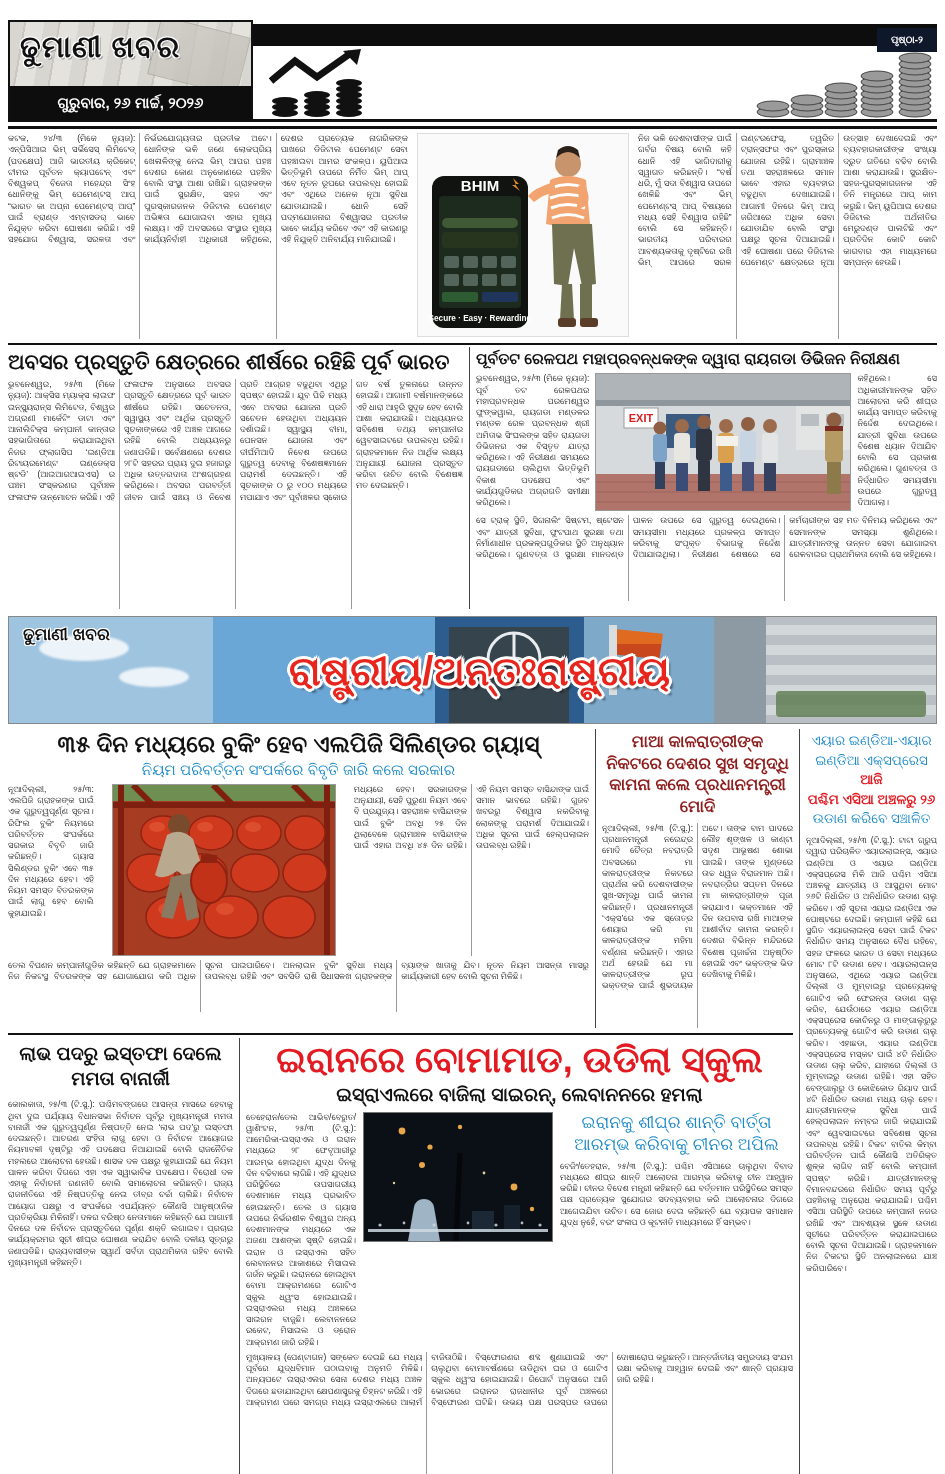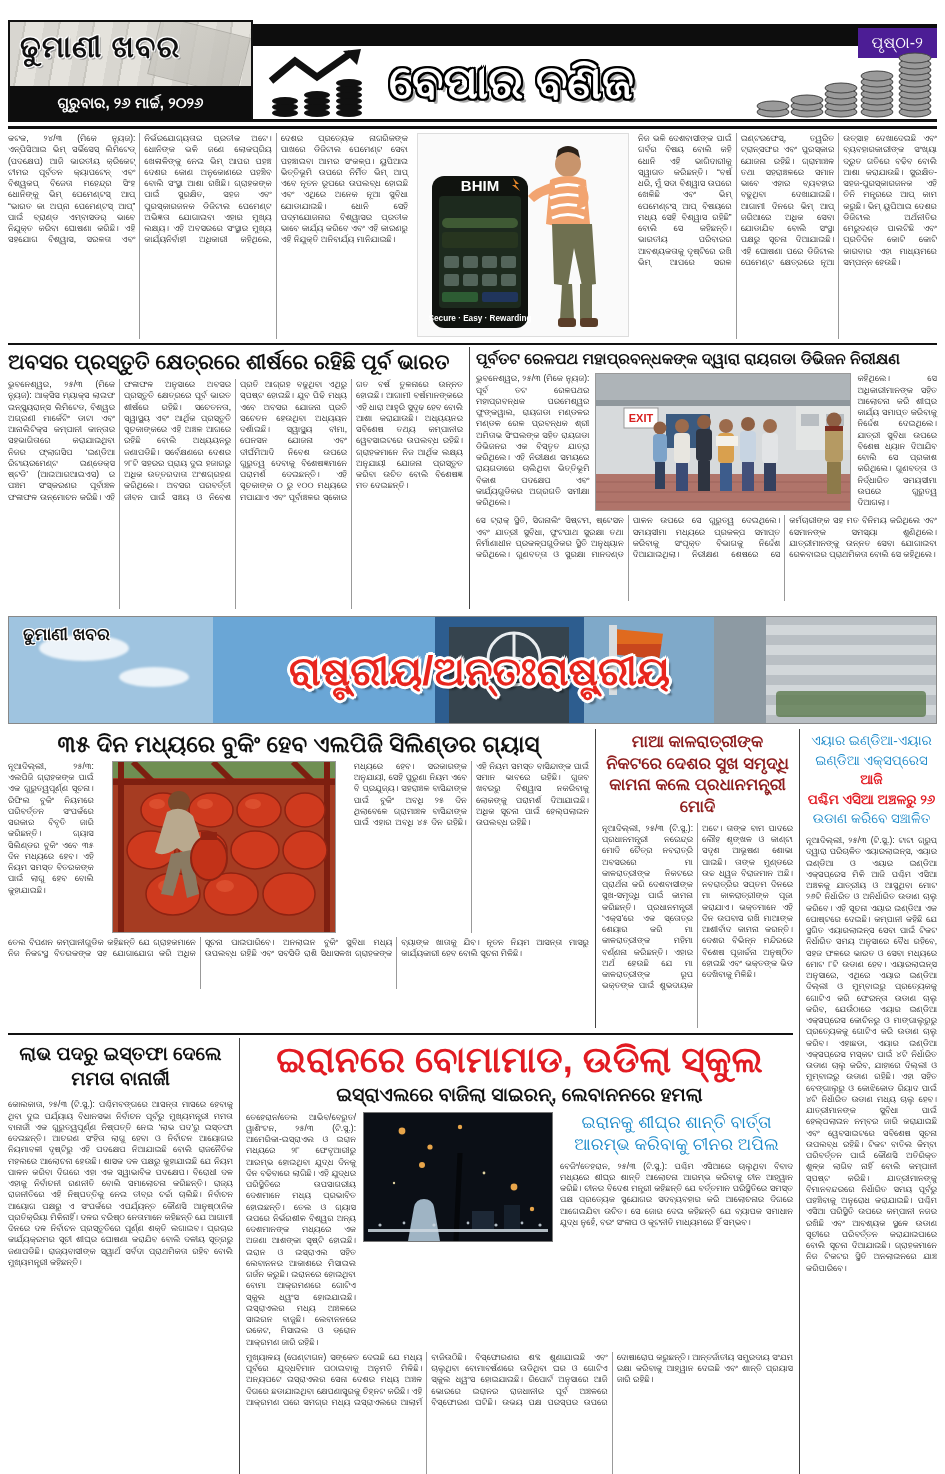--- a/index.html
+++ b/index.html
@@ -12,21 +12,21 @@
   .masthead-box { width:245px; height:102px; border:2px solid #111; position:relative; flex:0 0 auto;
      background:
        repeating-linear-gradient(100deg,#d8d6d0 0 14px,#c9c7c0 14px 16px,#e4e2dc 16px 34px),
        #dcdad4; overflow:hidden; }
   .masthead-note { position:absolute; right:6px; top:4px; width:92px; height:60px; background:linear-gradient(135deg,#cfcdc6,#bdbbb4); border:1px solid #a9a7a0; transform:rotate(14deg); opacity:.8; }
   .masthead-title { position:absolute; left:10px; top:8px; font-size:30px; font-weight:bold; color:#111;
      text-shadow:-1px -1px 0 #fff,1px -1px 0 #fff,-1px 1px 0 #fff,1px 1px 0 #fff,2px 2px 0 #999; letter-spacing:1px; }
   .masthead-datebar { position:absolute; left:0; right:0; bottom:0; height:34px; background:#0d0d0d; color:#fff; display:flex; align-items:center; justify-content:center; font-size:15px; font-weight:bold; }
   .header-right { flex:1 1 auto; position:relative; border-bottom:3px solid #111; }
   .header-topbar { position:absolute; top:4px; left:0; right:0; height:22px; background:#0d0d0d; }
-  .page-badge { position:absolute; top:8px; right:0; background:#4c1d95; color:#fff; font-size:16px; font-weight:normal; padding:6px 14px; }
+  .page-badge { position:absolute; top:8px; right:0; background:#0f172a; color:#fff; font-size:10px; font-weight:bold; padding:6px 14px; }
   .header-main { position:absolute; top:26px; left:0; right:0; bottom:0; display:flex; align-items:center; }
   .graph-icon { width:110px; height:72px; margin-left:12px; flex:0 0 auto; }
   .section-title { font-size:46px; font-weight:bold; color:#fff; white-space:nowrap; margin-left:14px;
      text-shadow:-2px -2px 0 #000,2px -2px 0 #000,-2px 2px 0 #000,2px 2px 0 #000,0 -2px 0 #000,0 2px 0 #000,-2px 0 0 #000,2px 0 0 #000,4px 4px 0 #00000055; }
   .coins-art { margin-left:auto; margin-right:2px; flex:0 0 auto; }
 
   .rule { border:none; border-top:3px solid #111; margin:4px 0 2px 0; }
 
   
   .main-headline { text-align:center; color:#e21b22; font-size:37px; font-weight:bold; line-height:1.15; padding:6px 0 8px 0; }
@@ -134,21 +134,20 @@
               <ellipse cx="52" cy="54" rx="13" ry="4"></ellipse>
               <ellipse cx="52" cy="48" rx="13" ry="4"></ellipse>
             <ellipse cx="84" cy="66" rx="13" ry="4"></ellipse>
               <ellipse cx="84" cy="60" rx="13" ry="4"></ellipse>
               <ellipse cx="84" cy="54" rx="13" ry="4"></ellipse>
               <ellipse cx="84" cy="48" rx="13" ry="4"></ellipse>
               <ellipse cx="84" cy="42" rx="13" ry="4"></ellipse>
               <ellipse cx="84" cy="36" rx="13" ry="4"></ellipse>
           </g>
         </svg>
-        <div class="section-title">ବେପାର ବଣିଜ</div>
         <svg class="coins-art" width="180" height="74" viewBox="0 0 180 74">
           <g fill="#9a9a9a" stroke="#444" stroke-width="1">
             <ellipse cx="18" cy="66" rx="16" ry="5"></ellipse>
               <ellipse cx="18" cy="60" rx="16" ry="5"></ellipse>
             <ellipse cx="52" cy="66" rx="16" ry="5"></ellipse>
               <ellipse cx="52" cy="60" rx="16" ry="5"></ellipse>
               <ellipse cx="52" cy="54" rx="16" ry="5"></ellipse>
             <ellipse cx="86" cy="66" rx="16" ry="5"></ellipse>
               <ellipse cx="86" cy="60" rx="16" ry="5"></ellipse>
               <ellipse cx="86" cy="54" rx="16" ry="5"></ellipse>
@@ -306,20 +305,21 @@
     <div class="banner-mast">ଢୁମାଣୀ ଖବର</div>
     <div class="banner-title">ରାଷ୍ଟ୍ରୀୟ/ଅନ୍ତଃରାଷ୍ଟ୍ରୀୟ</div>
   </div>
 
   <div class="lower">
     <div class="lower-left">
 
       <div class="sec3">
         <div class="lpg">
           <h3 class="h2-black">୩୫ ଦିନ ମଧ୍ୟରେ ବୁକିଂ ହେବ ଏଲପିଜି ସିଲିଣ୍ଡର ଗ୍ୟାସ୍</h3>
+          <h4 class="h2-blue">ନିୟମ ପରିବର୍ତ୍ତନ ସଂପର୍କରେ ବିବୃତି ଜାରି କଲେ ସରକାର</h4>
           <div class="lpg-mid">
             <div class="lpg-side bodytext">ନୂଆଦିଲ୍ଲୀ, ୨୫/୩: ଏଲପିଜି ଗ୍ରାହକଙ୍କ ପାଇଁ ଏକ ଗୁରୁତ୍ୱପୂର୍ଣ୍ଣ ସୂଚନା। ରିଫିଲ ବୁକିଂ ନିୟମରେ ପରିବର୍ତ୍ତନ ସଂପର୍କରେ ସରକାର ବିବୃତି ଜାରି କରିଛନ୍ତି। ଗ୍ୟାସ ସିଲିଣ୍ଡର ବୁକିଂ ଏବେ ୩୫ ଦିନ ମଧ୍ୟରେ ହେବ। ଏହି ନିୟମ ସମସ୍ତ ବିତରକଙ୍କ ପାଇଁ ଲାଗୁ ହେବ ବୋଲି କୁହାଯାଇଛି।</div>
             <figure class="lpg-photo">
               <svg width="222" height="170" viewBox="0 0 222 170">
                 <rect width="222" height="170" fill="#a63c22"></rect>
                 <rect x="0" y="0" width="222" height="16" fill="#6f8f52"></rect>
                 <g stroke="#7e1f10" stroke-width="6">
                     <line x1="8" y1="0" x2="8" y2="170"></line>
                     <line x1="214" y1="0" x2="214" y2="170"></line>
                     <line x1="0" y1="20" x2="222" y2="20"></line>

